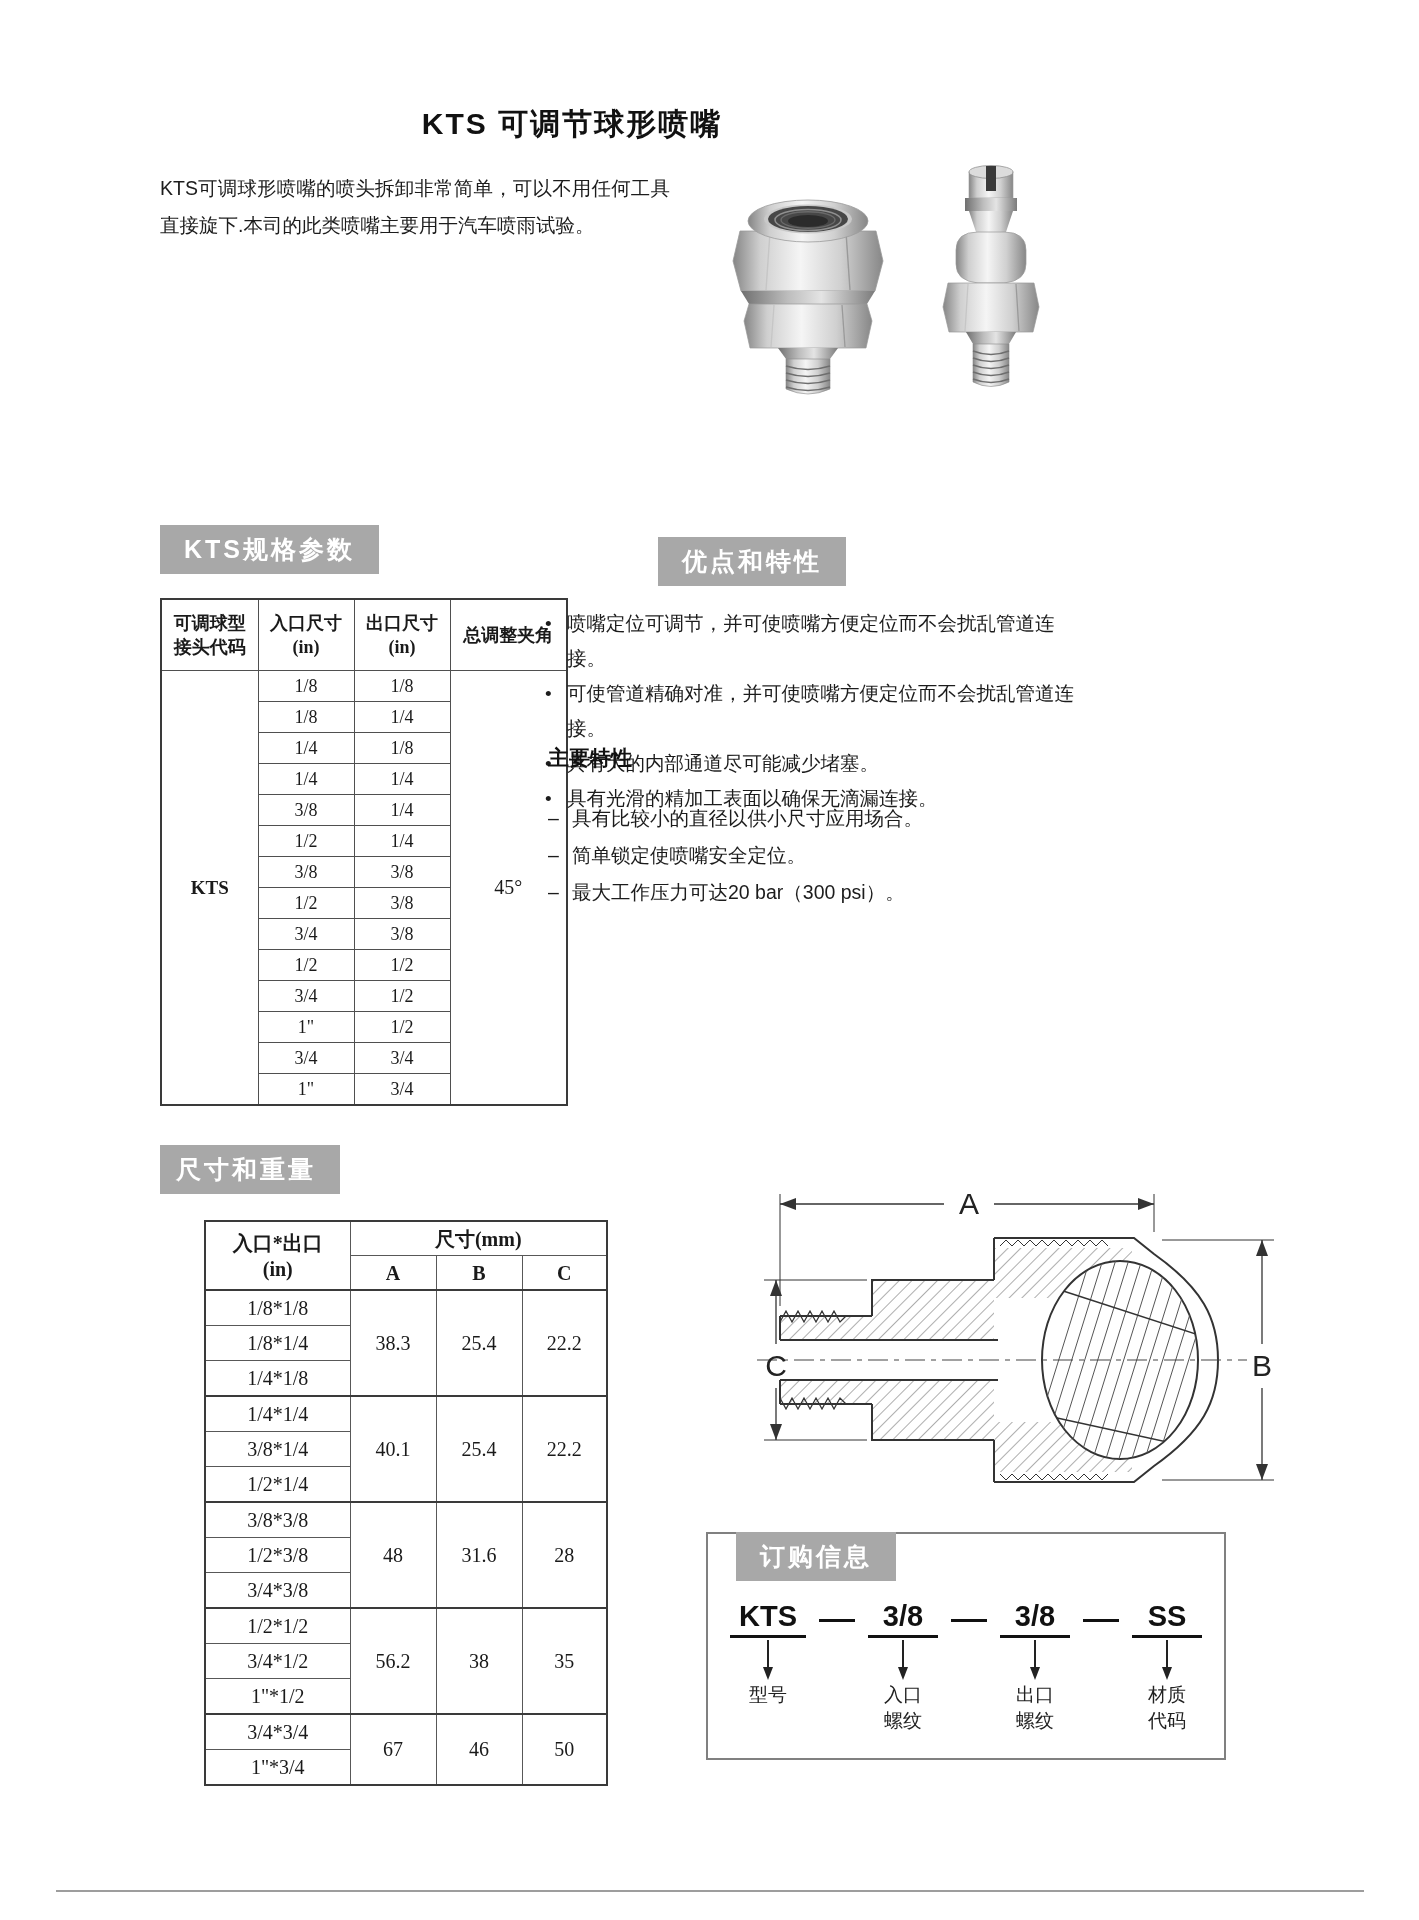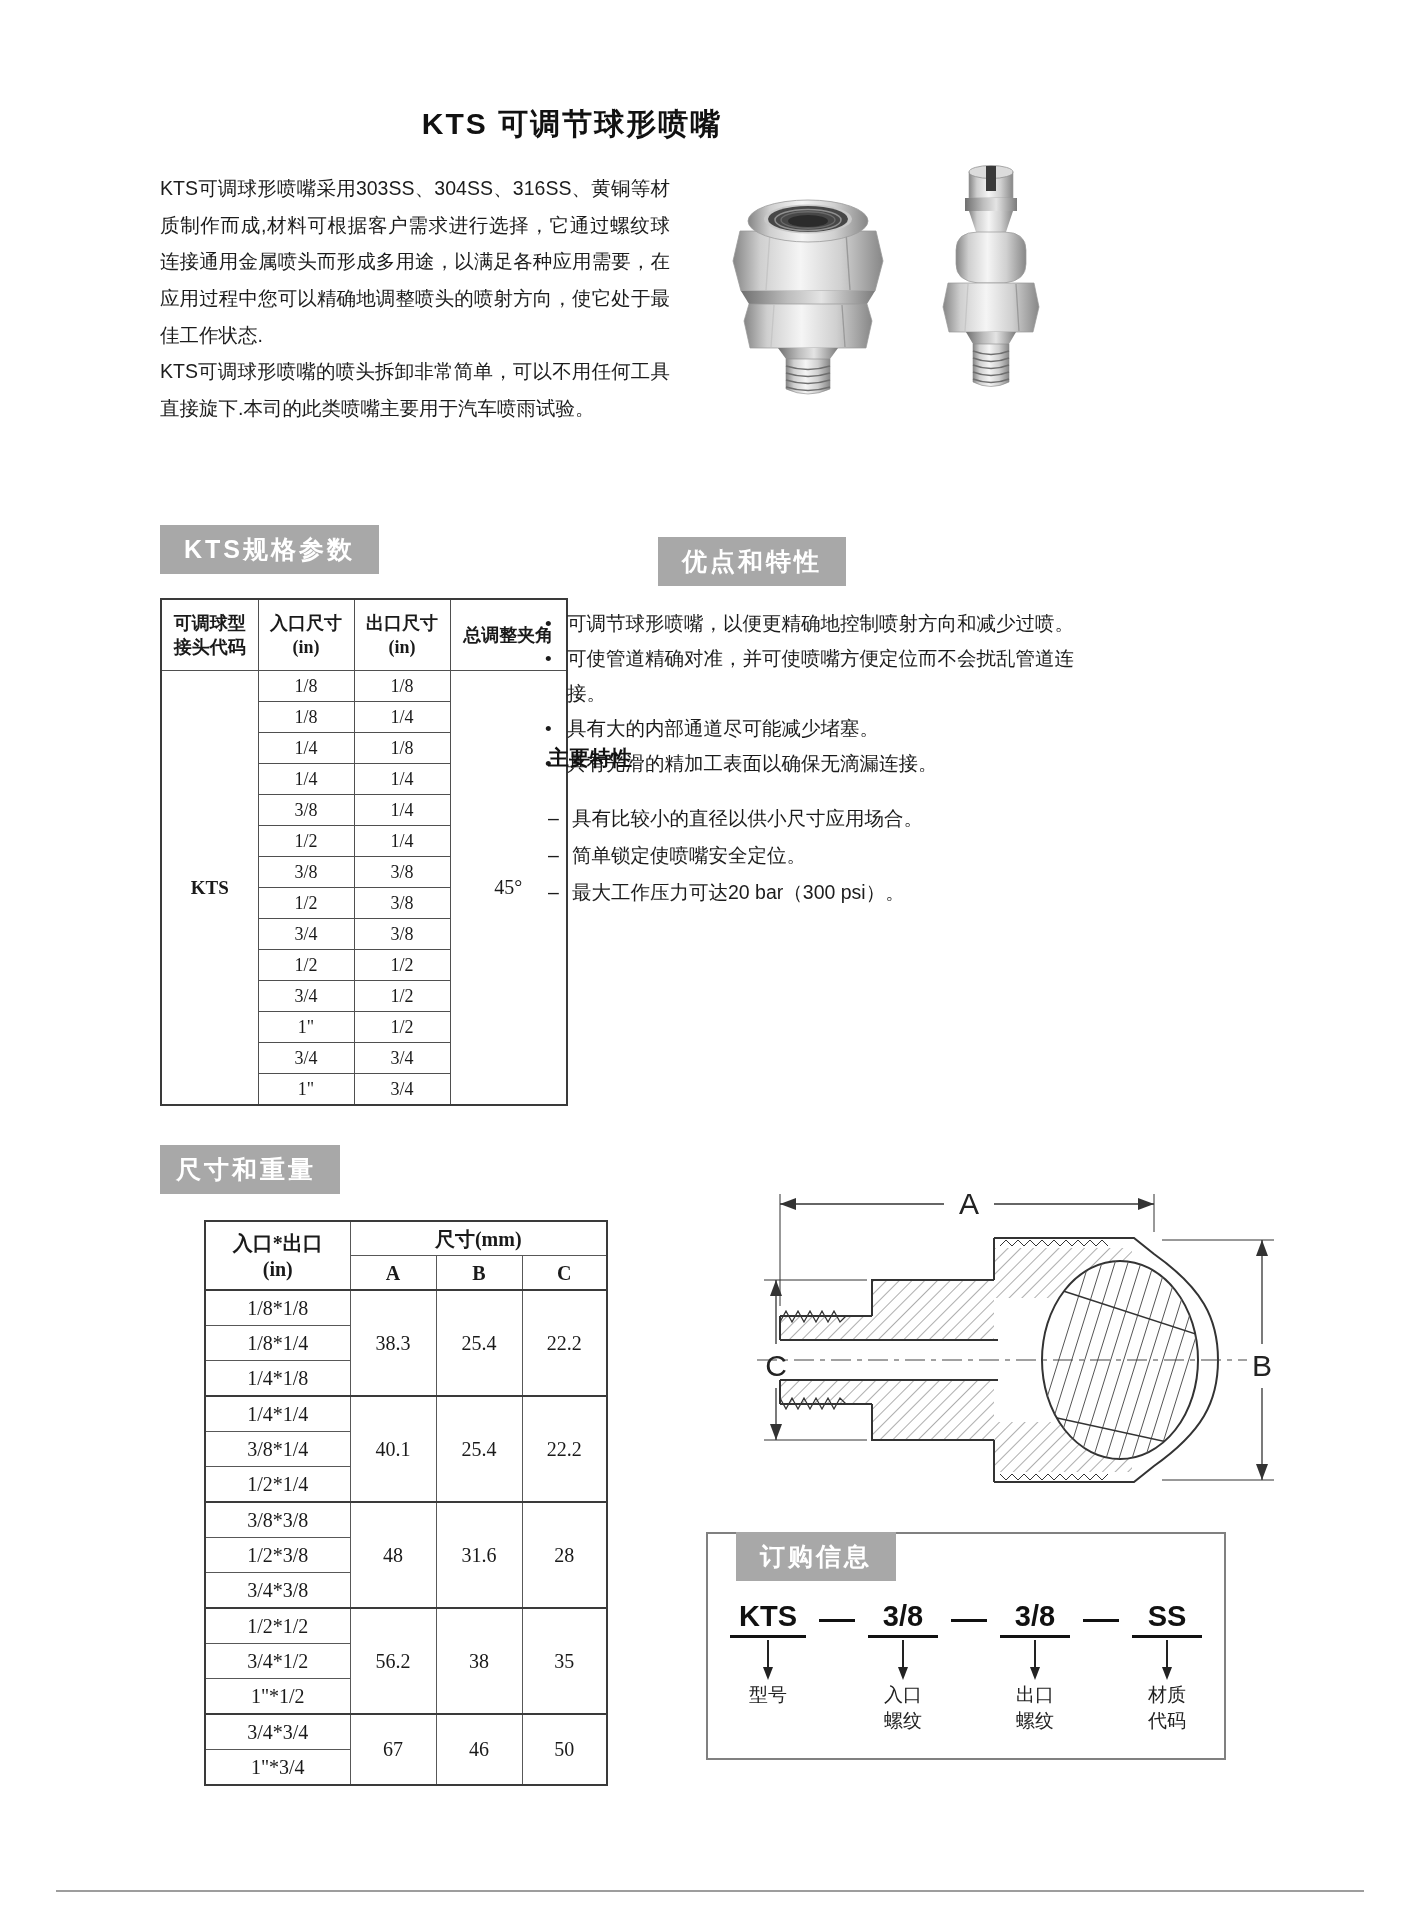--- a/index.html
+++ b/index.html
@@ -56,21 +56,20 @@
   .footer-rule{top:1890px;left:56px;width:1308px;height:2px;background:#9d9d9d;}
 </style>
 </head>
 <body>
 
 <div class="page">
 
   <div class="abs title">KTS 可调节球形喷嘴</div>
 
   <div class="abs intro">
-    <p>KTS可调球形喷嘴采用303SS、304SS、316SS、黄铜等材质制作而成,材料可根据客户需求进行选择，它通过螺纹球连接通用金属喷头而形成多用途，以满足各种应用需要，在应用过程中您可以精确地调整喷头的喷射方向，使它处于最佳工作状态.</p>
     <p>KTS可调球形喷嘴的喷头拆卸非常简单，可以不用任何工具直接旋下.本司的此类喷嘴主要用于汽车喷雨试验。</p>
   </div>
 
   <div class="abs photo1">
     <svg width="165" height="225" viewBox="0 0 165 225">
       <defs>
         <linearGradient id="mg1" x1="0" y1="0" x2="1" y2="0">
           <stop offset="0" stop-color="#858585"></stop>
             <stop offset="0.18" stop-color="#cfcfcf"></stop>
           <stop offset="0.45" stop-color="#f5f5f5"></stop>
@@ -207,21 +206,21 @@
         <tr>
           <td>1"</td>
           <td>3/4</td>
         </tr>
       </tbody>
   </table>
 
   <ul class="abs features">
       <li class="feature-item">
         <span class="bullet">•</span>
-        <span class="ftext">可调节球形喷嘴，以便更精确地控制喷射方向和减少过喷。</span>
+        <span class="ftext">喷嘴定位可调节，并可使喷嘴方便定位而不会扰乱管道连接。</span>
       </li>
       <li class="feature-item">
         <span class="bullet">•</span>
         <span class="ftext">可使管道精确对准，并可使喷嘴方便定位而不会扰乱管道连接。</span>
       </li>
       <li class="feature-item">
         <span class="bullet">•</span>
         <span class="ftext">具有大的内部通道尽可能减少堵塞。</span>
       </li>
       <li class="feature-item">

